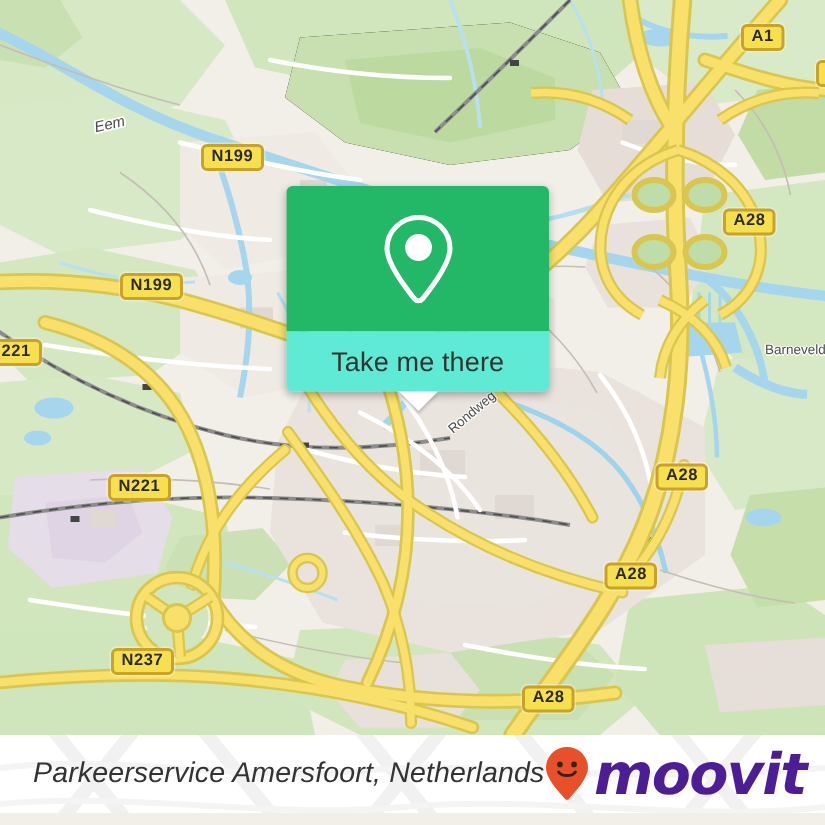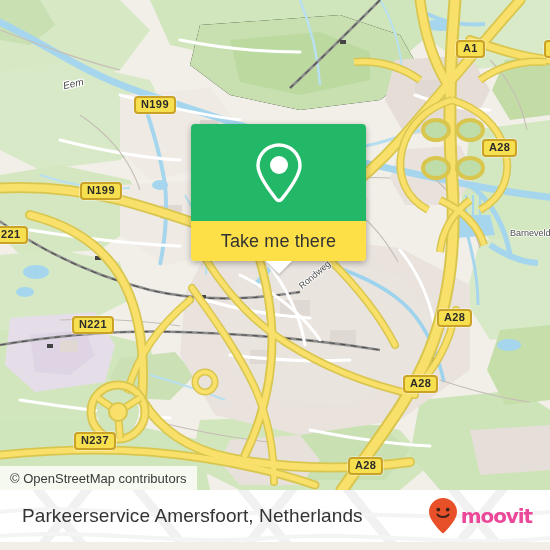--- a/index.html
+++ b/index.html
@@ -75,21 +75,21 @@
     overflow:visible;
     z-index:20;
   }
   .popup-top{
     background:#22b867;
     height:97px;
     border-radius:4px 4px 0 0;
     display:flex;align-items:center;justify-content:center;
   }
   .popup-bottom{
-    background:#fde047;
+    background:#5eead4;
     height:40px;
     border-radius:0 0 4px 4px;
     display:flex;align-items:center;justify-content:center;
     position:relative;
   }
   .popup-bottom .label{
     color:#333333;
     font-size:18px;
     letter-spacing:.1px;
   }
@@ -105,39 +105,40 @@
     filter:drop-shadow(0 2px 1px rgba(0,0,0,.18));
   }
 
   
   .footer{
     position:absolute;
     left:0;top:490px;
     width:550px;height:52px;
     background:#ffffff;
     overflow:hidden;
+    font-style:italic;
   }
   .footer-bg{position:absolute;left:0;top:0;}
   .footer-inner{
     position:relative;
     width:100%;height:100%;
     display:flex;align-items:center;justify-content:space-between;
     padding:0 18px 0 22px;
     box-sizing:border-box;
   }
   .footer-title{
     color:#333333;
     font-size:19px;
     white-space:nowrap;
     letter-spacing:.1px;
   }
   .brand{display:flex;align-items:center;gap:3px;}
   .brand-word{
-    color:#ec4899;
-    font-size:20px;
+    color:#4c1d95;
+    font-size:38px;
     font-weight:bold;
     letter-spacing:-1.1px;
     line-height:31px;
     position:relative;
     font-family:"DejaVu Sans","Liberation Sans",sans-serif;
   }
 </style>
 </head>
 <body>
 
@@ -372,34 +373,31 @@
           <circle cx="205" cy="382" r="10" fill="none" stroke="#f8e06a" stroke-width="4"></circle>
         </g>
       </g>
     </svg>
 
     <div class="shield" style="left:134px;top:96px;">N199</div>
     <div class="shield" style="left:80px;top:182px;">N199</div>
     <div class="shield" style="left:-6px;top:226px;">221</div>
     <div class="shield" style="left:72px;top:316px;text-align:center;">N221</div>
     <div class="shield" style="left:44px;top:432px;margin-left:30px;">N237</div>
-    <div class="shield" style="left:456px;top:16px;margin-top:24px;">A1</div>
+    <div class="shield" style="left:494px;top:16px;">A1</div>
     <div class="shield" style="left:482px;top:139px;">A28</div>
     <div class="shield" style="left:437px;top:309px;">A28</div>
     <div class="shield" style="left:403px;top:375px;">A28</div>
     <div class="shield" style="left:348px;top:457px;">A28</div>
     <div class="shield" style="left:544px;top:40px;">A28</div>
 
     <div class="waterlabel" style="left:63px;top:78px;transform:rotate(-13deg);">Eem</div>
     <div class="streetlabel" style="left:510px;top:228px;">Barneveldsebeek</div>
     <div class="streetlabel" style="left:300px;top:282px;transform:rotate(-40deg);transform-origin:left center;">Rondweg</div>
 
-    <div class="attrib">
-      <span>© OpenStreetMap contributors</span>
-    </div>
   </div>
 
   <div class="popup">
     <div class="popup-top">
       <svg width="54" height="64" viewBox="0 0 54 64">
         <path d="M27 4 C15.5 4 6 13.2 6 24.6 C6 34 16.5 48.5 24.3 58.2 C25.7 59.9 28.3 59.9 29.7 58.2 C37.5 48.5 48 34 48 24.6 C48 13.2 38.5 4 27 4 Z" fill="none" stroke="#ffffff" stroke-width="3.4" stroke-linejoin="round"></path>
         <circle cx="27" cy="24" r="9" fill="#ffffff"></circle>
       </svg>
     </div>
     <div class="popup-bottom">

